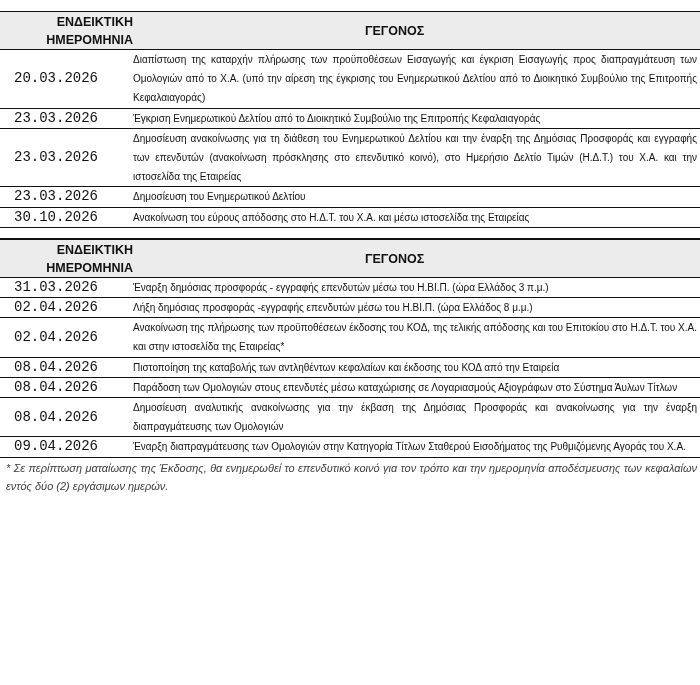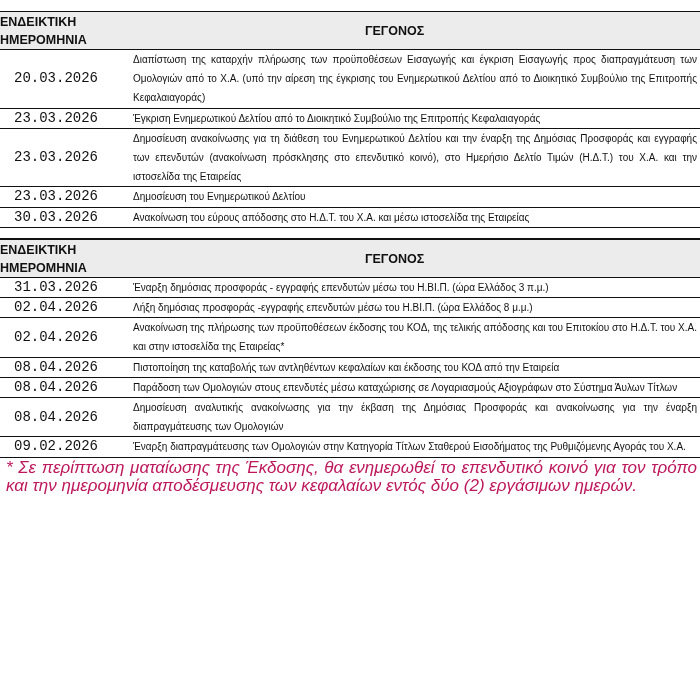--- a/index.html
+++ b/index.html
@@ -32,21 +32,21 @@
       background: #ececec;
       font-weight: bold;
       font-size: 12.5px;
       line-height: 18px;
       border-top: 1.5px solid #111;
       border-bottom: 1.5px solid #111;
       padding: 1px 0 0 0;
       vertical-align: middle;
     }
     table.sched th.h-date {
-      text-align: left;
+      text-align: right;
       height: 36px;
     }
     table.sched th.h-event {
       text-align: left;
       padding-left: 232px;
     }
     table.sched td {
       font-size: 10px;
       line-height: 19.2px;
       border-bottom: 1.2px solid #111;
@@ -62,25 +62,25 @@
       text-align: justify;
       padding-right: 3px;
     }
     .top-gap { height: 11px; }
     .mid-gap {
       height: 10px;
       border-bottom: 1.2px solid #111;
     }
     .footnote {
       font-style: italic;
-      font-size: 17px;
+      font-size: 11px;
       line-height: 18px;
       text-align: justify;
       padding: 1px 3px 0 6px;
-      color: #be185d;
+      color: #404040;
     }
   </style>
 </head>
 <body>
 
 <div class="doc">
   <div class="top-gap"></div>
 
   <table class="sched">
     <colgroup>
@@ -104,21 +104,21 @@
       </tr>
       <tr>
         <td class="d-date">23.03.2026</td>
         <td class="d-event">Δημοσίευση ανακοίνωσης για τη διάθεση του Ενημερωτικού Δελτίου και την έναρξη της Δημόσιας Προσφοράς και εγγραφής των επενδυτών (ανακοίνωση πρόσκλησης στο επενδυτικό κοινό), στο Ημερήσιο Δελτίο Τιμών (Η.Δ.Τ.) του Χ.Α. και την ιστοσελίδα της Εταιρείας</td>
       </tr>
       <tr>
         <td class="d-date">23.03.2026</td>
         <td class="d-event">Δημοσίευση του Ενημερωτικού Δελτίου</td>
       </tr>
       <tr>
-        <td class="d-date">30.03.2026</td>
+        <td class="d-date">30.10.2026</td>
         <td class="d-event">Ανακοίνωση του εύρους απόδοσης στο Η.Δ.Τ. του Χ.Α. και μέσω ιστοσελίδα της Εταιρείας</td>
       </tr>
     </tbody>
   </table>
 
   <div class="mid-gap"></div>
 
   <table class="sched">
     <colgroup>
         <col class="c-date">
@@ -149,20 +149,20 @@
       </tr>
       <tr>
         <td class="d-date">08.04.2026</td>
         <td class="d-event">Παράδοση των Ομολογιών στους επενδυτές μέσω καταχώρισης σε Λογαριασμούς Αξιογράφων στο Σύστημα Άυλων Τίτλων</td>
       </tr>
       <tr>
         <td class="d-date">08.04.2026</td>
         <td class="d-event">Δημοσίευση αναλυτικής ανακοίνωσης για την έκβαση της Δημόσιας Προσφοράς και ανακοίνωσης για την έναρξη διαπραγμάτευσης των Ομολογιών</td>
       </tr>
       <tr>
-        <td class="d-date">09.02.2026</td>
+        <td class="d-date">09.04.2026</td>
         <td class="d-event">Έναρξη διαπραγμάτευσης των Ομολογιών στην Κατηγορία Τίτλων Σταθερού Εισοδήματος της Ρυθμιζόμενης Αγοράς του Χ.Α.</td>
       </tr>
     </tbody>
   </table>
 
   <div class="footnote">* Σε περίπτωση ματαίωσης της Έκδοσης, θα ενημερωθεί το επενδυτικό κοινό για τον τρόπο και την ημερομηνία αποδέσμευσης των κεφαλαίων εντός δύο (2) εργάσιμων ημερών.</div>
 </div>
 
 </body></html>

